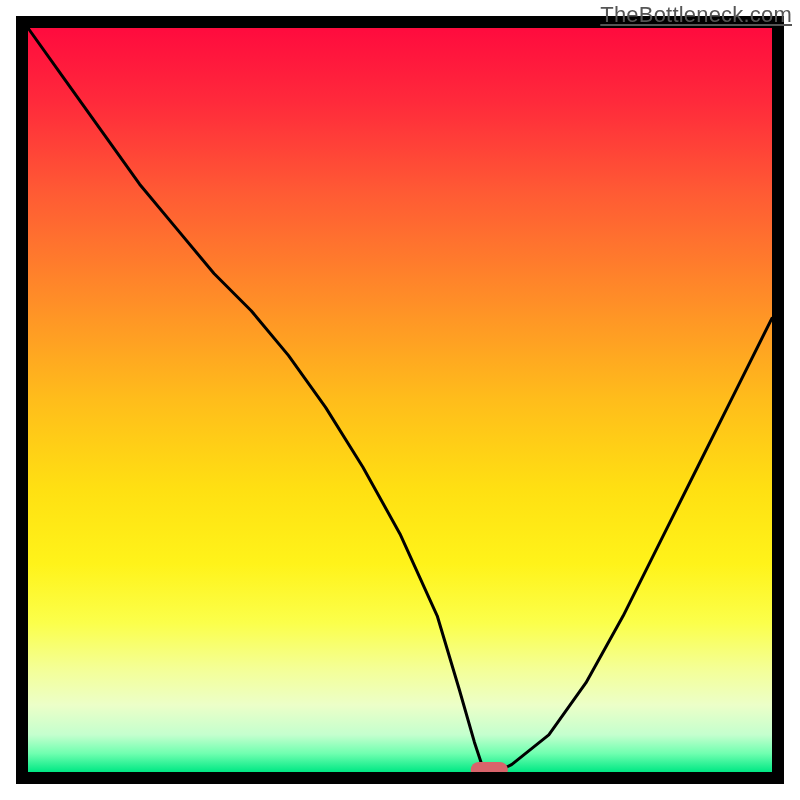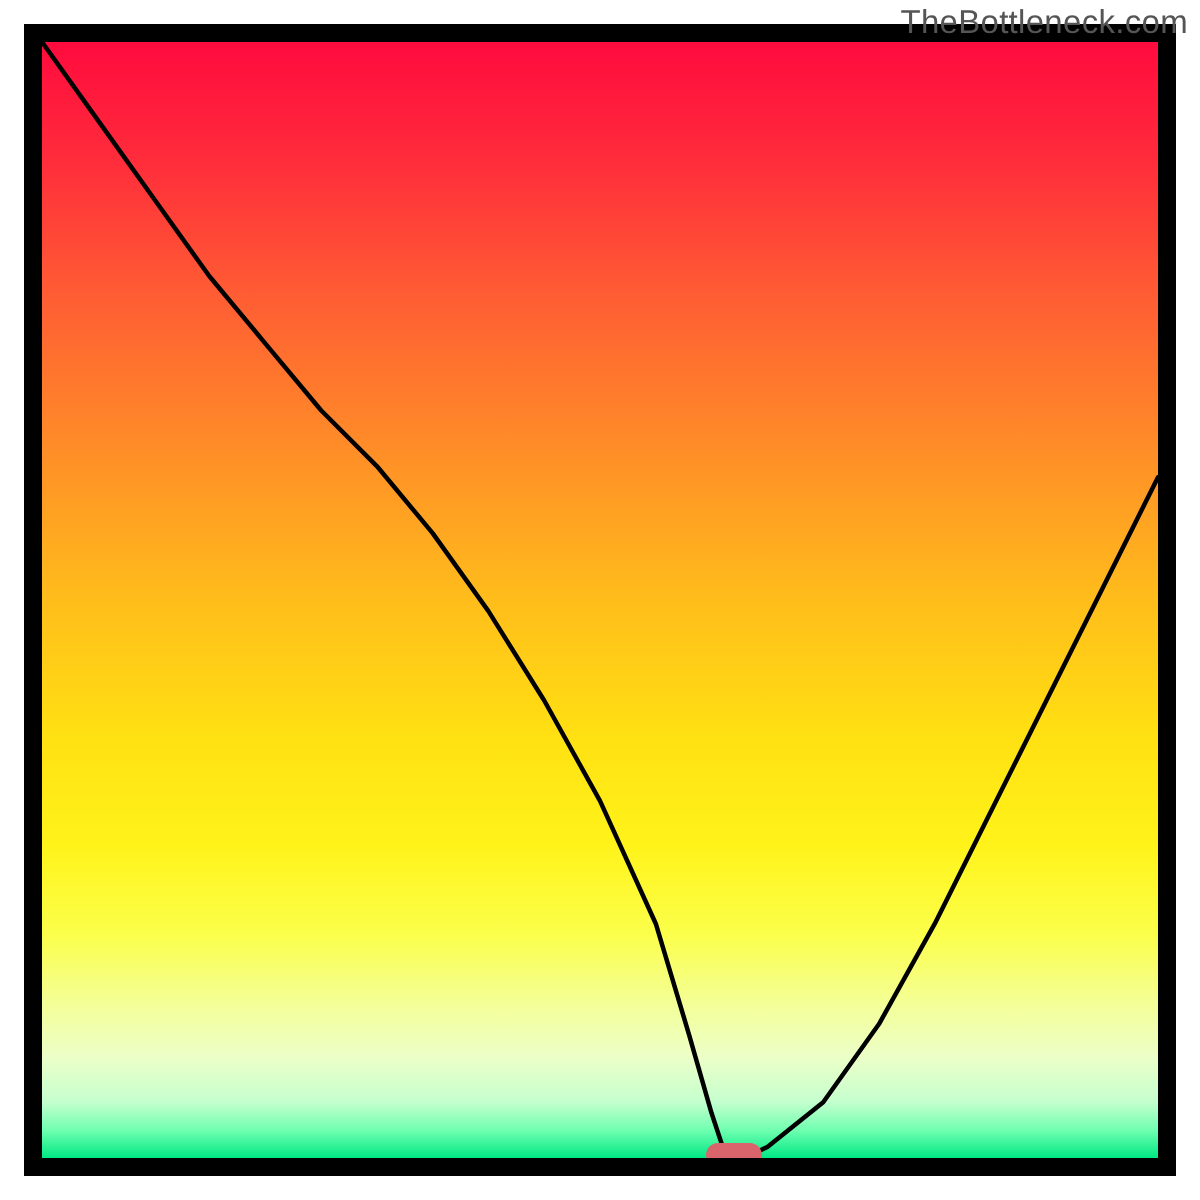--- a/index.html
+++ b/index.html
@@ -16,20 +16,21 @@
     height: 800px;
   }
   .watermark {
     position: absolute;
     top: 2px;
     right: 8px;
     font-size: 22px;
     font-weight: 500;
     color: #555555;
     letter-spacing: 0.2px;
+    text-decoration: underline;
   }
   svg {
     display: block;
   }
 </style>
 </head>
 <body>
 
 <div class="container">
   <div class="watermark">TheBottleneck.com</div>

